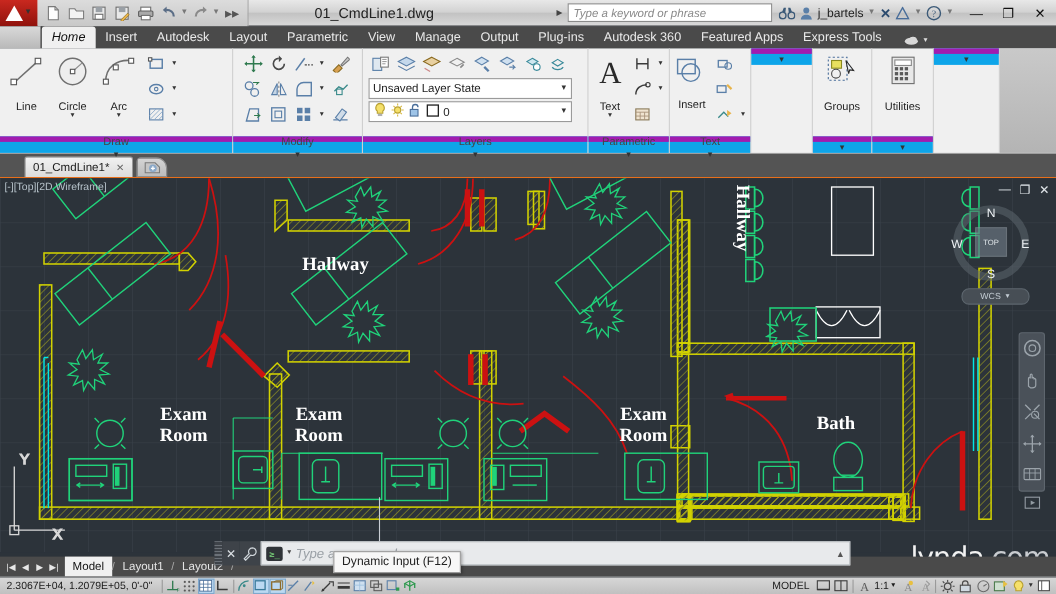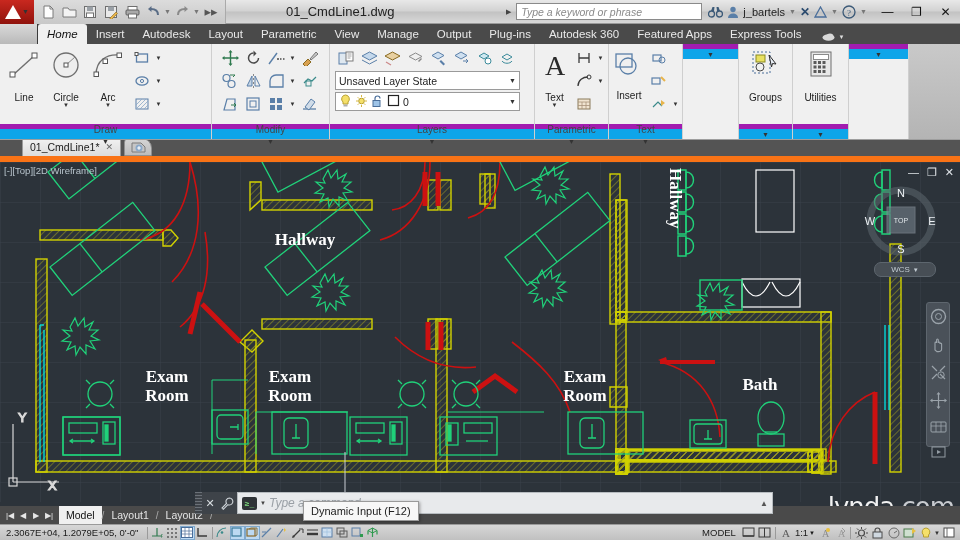--- a/index.html
+++ b/index.html
@@ -83,21 +83,21 @@
   .sdrop { font-size:6px;color:#333; width:9px; text-align:center;}
   .combo { width:185px;height:19px;border:1px solid #9a9a9a;background:#fff;
            display:flex;align-items:center;padding:0 3px;font-size:10.5px;color:#222; }
   .combo .cv{flex:1; white-space:nowrap; overflow:hidden;}
   .combo .cd{font-size:7px;color:#333;}
   .layer-row { display:flex;align-items:center;gap:3px; }
   .panel-dd { font-size:7px; color:#333; }
 
   
   .doctabs { height:22px; background:#545454; display:flex; align-items:flex-end; padding-left:22px;
-             border-bottom:6px solid #f97316;}
+             border-bottom:1px solid #f97316;}
   .doctab { height:19px; background:linear-gradient(to bottom,#f2f2f2,#dcdcdc);
             border:1px solid #9a9a9a;border-bottom:none;border-radius:3px 3px 0 0;
             display:flex;align-items:center;gap:6px;padding:0 7px;font-size:10.5px;color:#1a1a1a;}
   .doctab .x{font-size:9px;color:#666;}
   .newtab { width:28px;height:18px;margin-left:3px;
             background:linear-gradient(to bottom,#d5d5d5,#bcbcbc);
             border:1px solid #8f8f8f;border-radius:4px 10px 0 0;
             display:flex;align-items:center;justify-content:center;}
 
   

